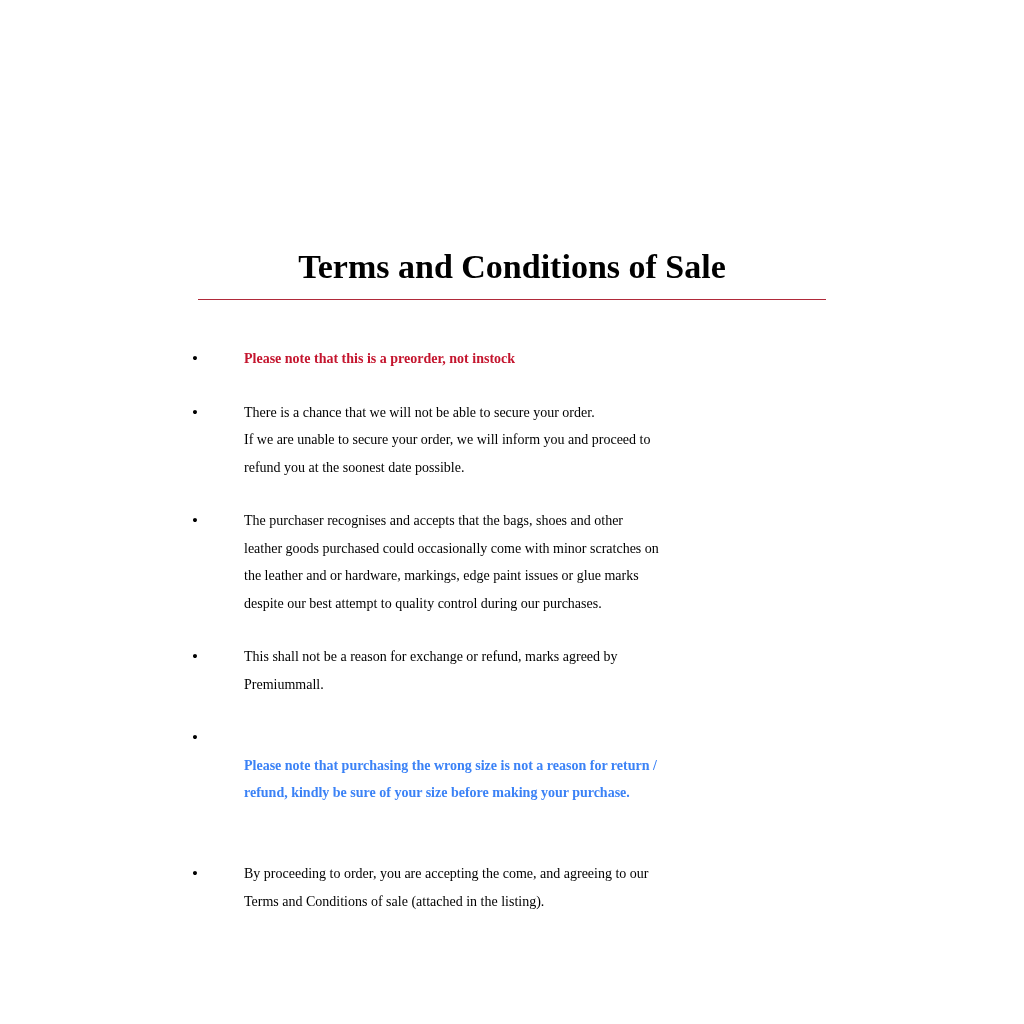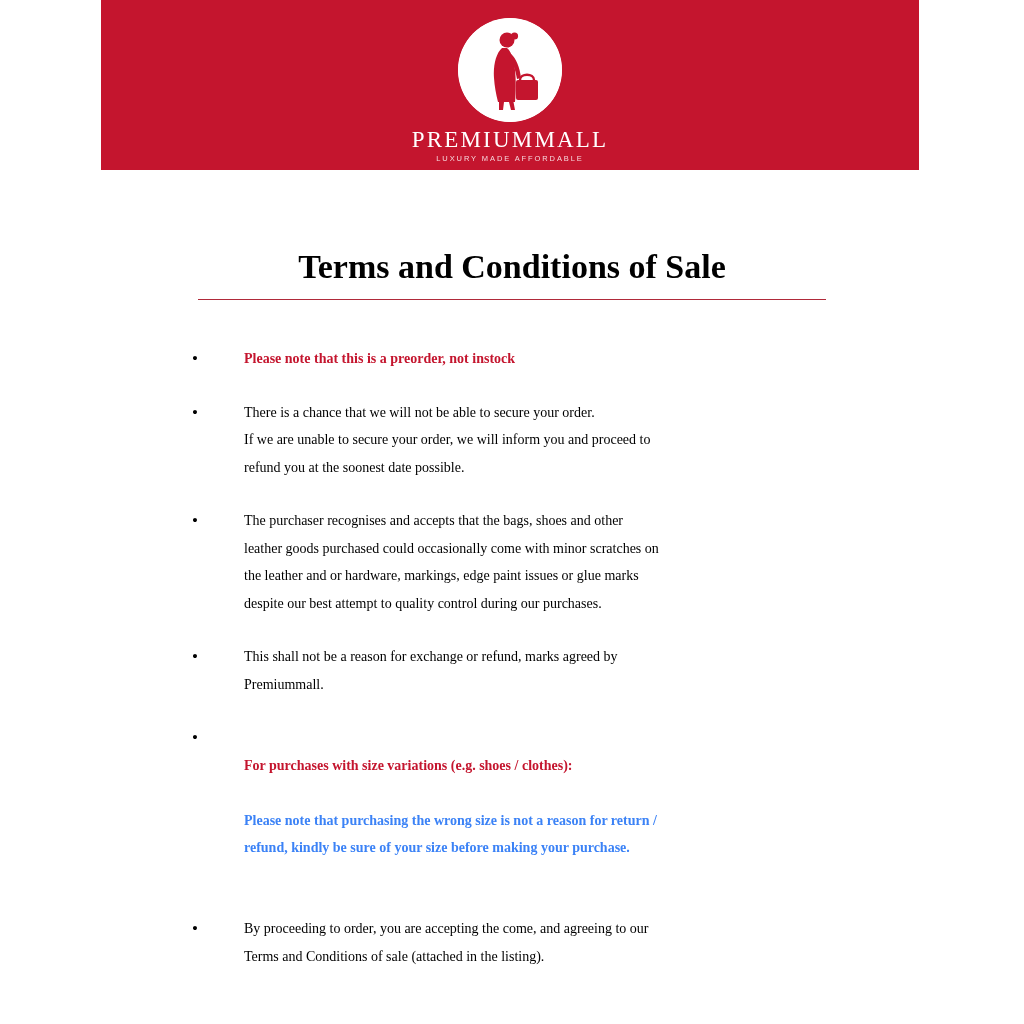--- a/index.html
+++ b/index.html
@@ -131,47 +131,20 @@
     color: #3b82f6;
     font-weight: bold;
     white-space: pre-line;
   }
 </style>
 </head>
 <body>
 
 <div class="page">
 
-  <div class="banner">
-    <div class="logo-wrap">
-      <div class="logo-circle">
-        <svg width="104" height="104" viewBox="0 0 104 104" aria-hidden="true">
-          <circle cx="52" cy="52" r="52" fill="#ffffff"></circle>
-          <g fill="#c4152e">
-
-            <circle cx="49" cy="22" r="7.5"></circle>
-
-            <circle cx="56.5" cy="18" r="3.6"></circle>
-
-            <path d="M44 30 C38 35, 35 48, 36 60 C36.5 68, 38 76, 40 84 L57 84 C58 74, 58 62, 57 52 C56.2 42, 53 33, 49 30 Z"></path>
-
-            <path d="M53 36 C58 40, 62 50, 63 60 L59 61 C57.5 52, 55 44, 51 40 Z"></path>
-
-            <path d="M41 84 L41 92 L45 92 L46 84 Z"></path>
-            <path d="M51 84 L53 92 L57 92 L55.5 84 Z"></path>
-
-            <rect x="58" y="62" width="22" height="20" rx="2"></rect>
-            <path d="M62 62 C62 55, 76 55, 76 62" fill="none" stroke="#c4152e" stroke-width="2.4"></path>
-          </g>
-        </svg>
-      </div>
-      <div class="brand-name">PREMIUMMALL</div>
-      <div class="brand-tagline">LUXURY MADE AFFORDABLE</div>
-    </div>
-  </div>
 
   <div class="doc-title">Terms and Conditions of Sale</div>
   <div class="title-rule"></div>
 
   <div class="content">
 
     <div class="bullet-row">
       <div class="bullet-mark">•</div>
       <div class="bullet-text accent">Please note that this is a preorder, not instock</div>
     </div>
@@ -193,21 +166,20 @@
 
     <div class="bullet-row">
       <div class="bullet-mark">•</div>
       <div class="bullet-text">This shall not be a reason for exchange or refund, marks agreed by
 Premiummall.</div>
     </div>
 
     <div class="bullet-row">
       <div class="bullet-mark">•</div>
       <div class="bullet-text">
-        <span class="accent-lead">For purchases with size variations (e.g. shoes / clothes):</span>
         <span class="normal-body">Please note that purchasing the wrong size is not a reason for return /
 refund, kindly be sure of your size before making your purchase.</span>
       </div>
     </div>
 
     <div class="bullet-row">
       <div class="bullet-mark">•</div>
       <div class="bullet-text">By proceeding to order, you are accepting the come, and agreeing to our
 Terms and Conditions of sale (attached in the listing).</div>
     </div>

